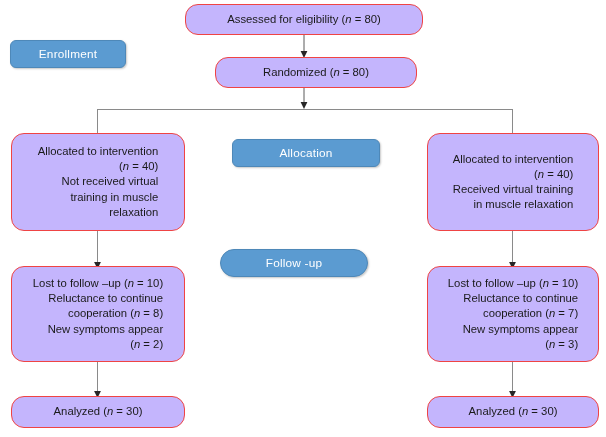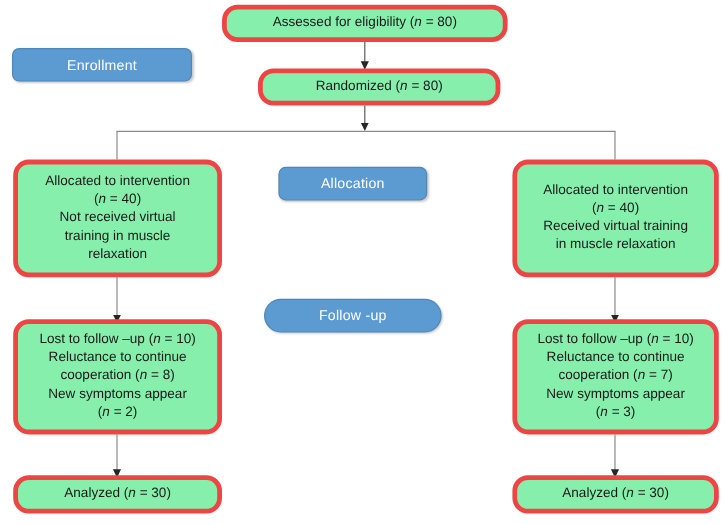--- a/index.html
+++ b/index.html
@@ -20,27 +20,27 @@
     position: absolute;
     left: 0;
     top: 0;
     width: 606px;
     height: 437px;
     pointer-events: none;
   }
   .node {
     position: absolute;
     box-sizing: border-box;
-    border: 4px solid #ef4444;
+    border: 1px solid #ef4444;
     border-radius: 13px;
-    background: #86efac;
+    background: #c4b5fd;
     display: flex;
     align-items: center;
     justify-content: center;
-    text-align: center;
+    text-align: right;
     color: #1a1a1a;
     font-size: 11.3px;
     line-height: 15.2px;
     z-index: 2;
   }
   .node .txt {
     padding: 0 6px;
     white-space: pre-line;
   }
   .node .txt i {
@@ -91,25 +91,25 @@
   </svg>
 
   <div class="node" style="left:185px; top:4px; width:238px; height:31px;">
     <span class="txt">Assessed for eligibility (<i>n</i> = 80)</span>
   </div>
 
   <div class="node" style="left:215px; top:57px; width:202px; height:31px;">
     <span class="txt">Randomized (<i>n</i> = 80)</span>
   </div>
 
-  <div class="stage" style="left:10px; top:40px; width:150px; height:28px;">
+  <div class="stage" style="left:10px; top:40px; width:116px; height:28px;">
     <span>Enrollment</span>
   </div>
 
-  <div class="stage" style="left:232px; top:139px; width:124px; height:28px;">
+  <div class="stage" style="left:232px; top:139px; width:148px; height:28px;">
     <span>Allocation</span>
   </div>
 
   <div class="stage" style="left:220px; top:249px; width:148px; height:28px;border-radius:14px;">
     <span>Follow -up</span>
   </div>
 
 
   <div class="node" style="left:11px; top:133px; width:174px; height:98px;">
     <span class="txt">Allocated to intervention

